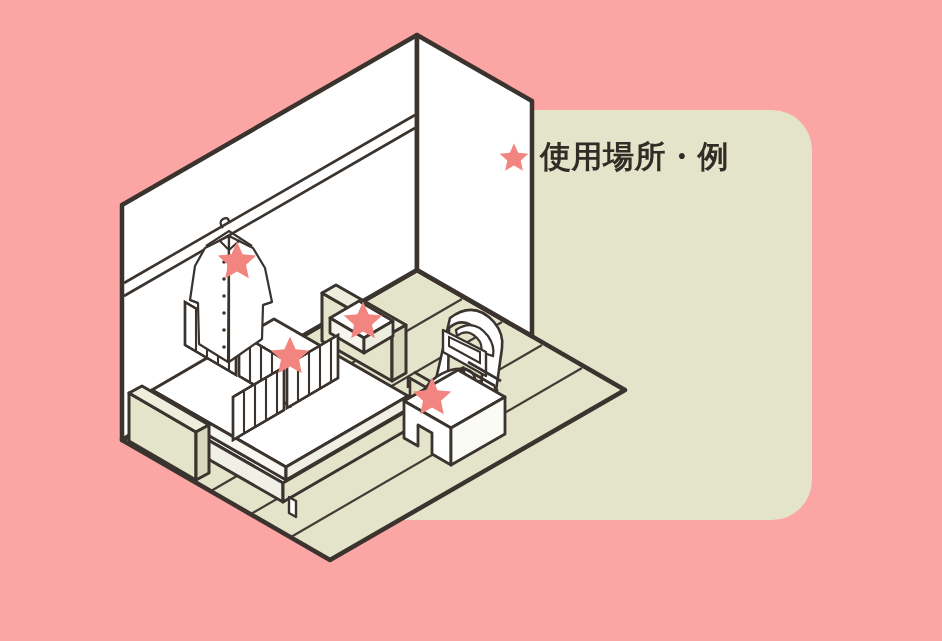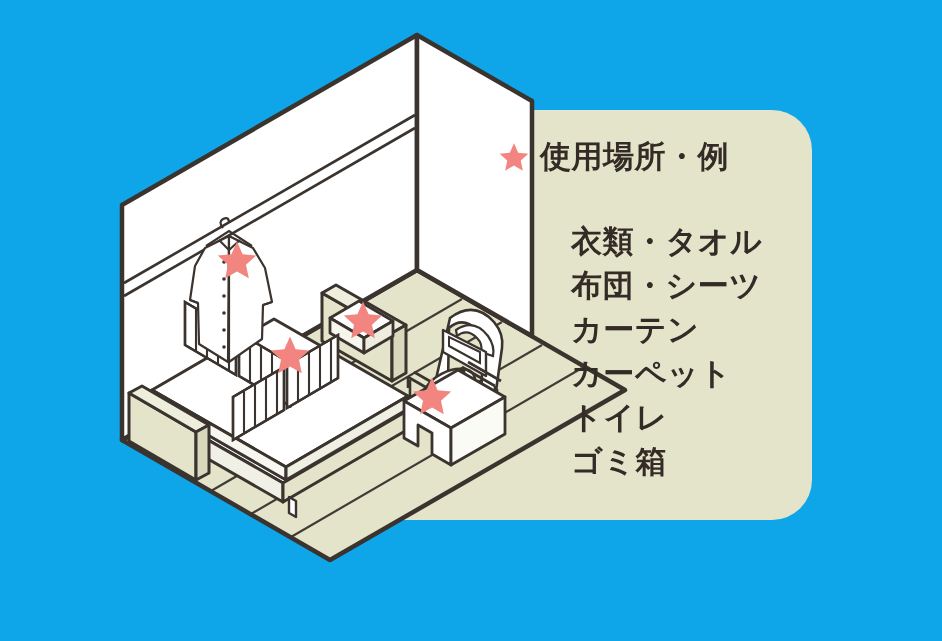--- a/index.html
+++ b/index.html
@@ -11,21 +11,21 @@
   body {
     width: 942px;
     height: 641px;
     overflow: hidden;
     font-family: "DejaVu Sans", "Liberation Sans", sans-serif;
   }
   #stage {
     position: relative;
     width: 942px;
     height: 641px;
-    background: #0ea5e9;
+    background: #fca5a5;
   }
   #scene {
     position: absolute;
     left: 0;
     top: 0;
     width: 942px;
     height: 641px;
   }
   .panel-title {
     position: absolute;
@@ -269,22 +269,14 @@
     </g>
   </svg>
 
   <div class="panel-title">
     <svg class="t-star" viewBox="0 0 40 40">
       <path fill="#f2857f" d="M20 1.6 L25.6 14.2 L39.2 15.6 L29.0 24.8 L31.8 38.2 L20 31.4 L8.2 38.2 L11.0 24.8 L0.8 15.6 L14.4 14.2 Z"></path>
     </svg>
     <span class="t-text">使用場所・例</span>
   </div>
 
-  <div class="panel-list">
-    <div class="li">衣類・タオル</div>
-    <div class="li">布団・シーツ</div>
-    <div class="li">カーテン</div>
-    <div class="li">カーペット</div>
-    <div class="li">トイレ</div>
-    <div class="li">ゴミ箱</div>
-  </div>
 
 </div>
 
 </body></html>

